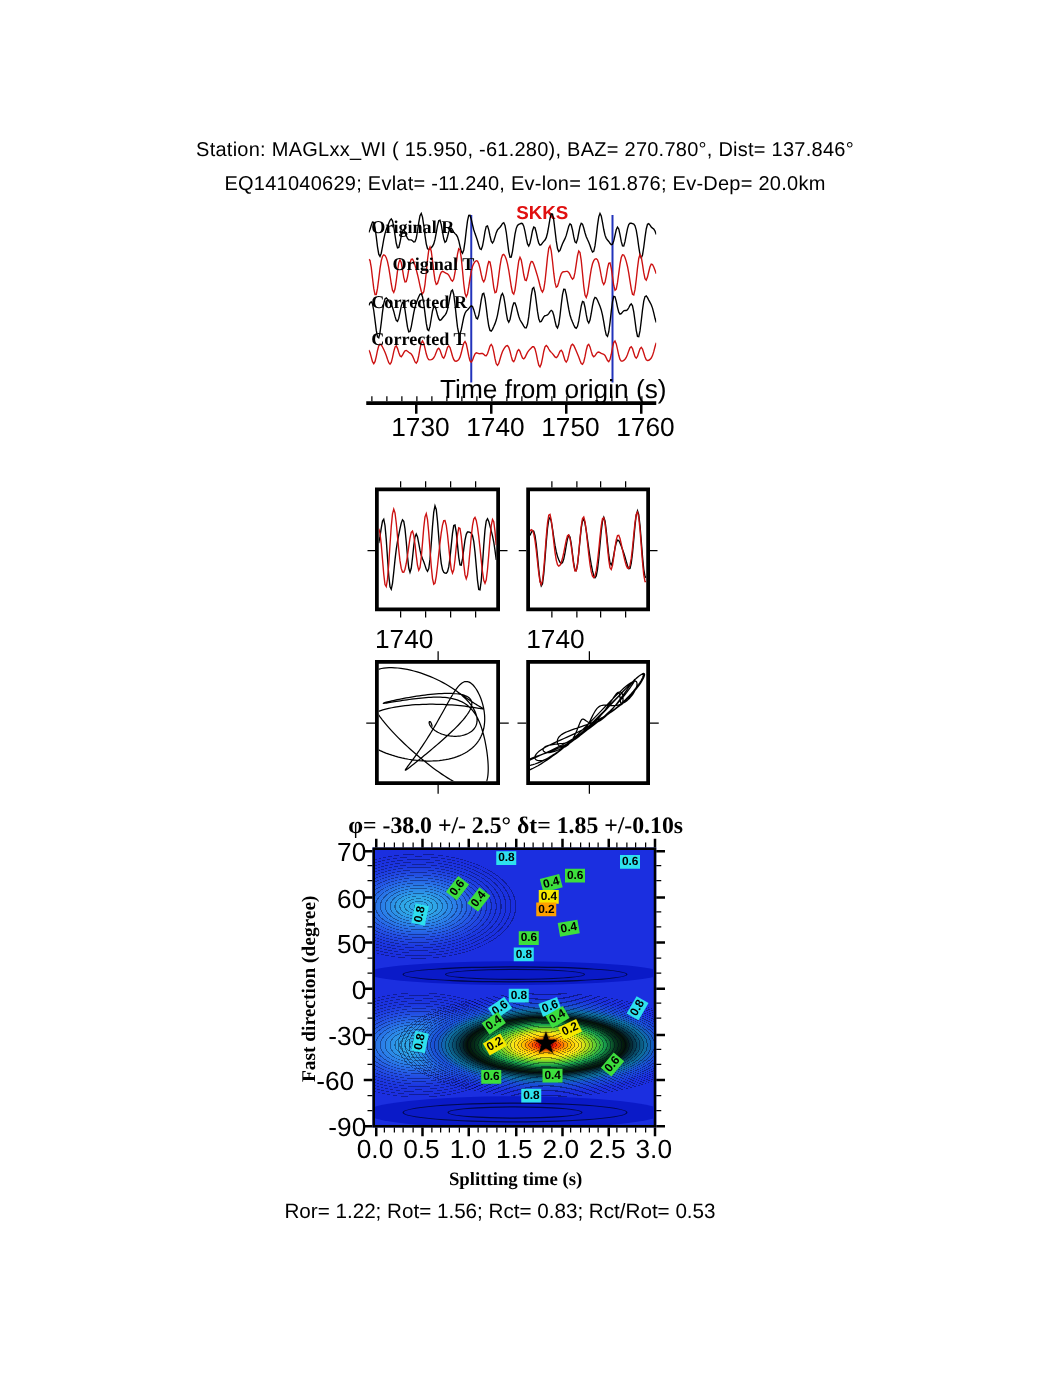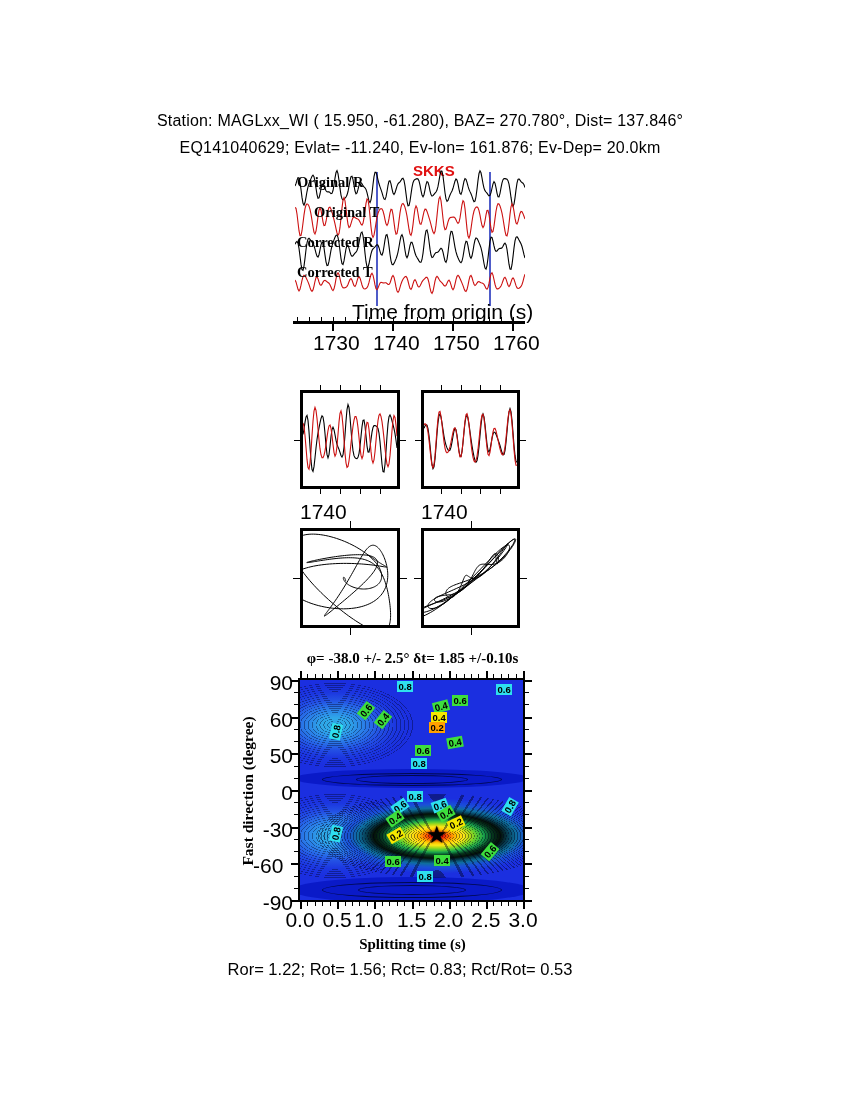--- a/index.html
+++ b/index.html
@@ -134,21 +134,21 @@
   <svg id="pm-left-svg" width="94" height="94" viewBox="0 0 94 94">
       <polyline points="64.26,23.38 65.03,23.88 65.81,24.41 66.61,24.95 67.41,25.51 68.24,26.09 69.07,26.67 69.91,27.26 70.75,27.84 71.60,28.43 72.46,29.01 73.31,29.59 74.16,30.15 75.00,30.70 75.83,31.23 76.64,31.75 77.44,32.24 78.20,32.71 78.95,33.16 79.65,33.57 80.32,33.96 80.94,34.32 81.52,34.65 82.04,34.95 82.50,35.21 82.89,35.45 83.22,35.64 83.47,35.81 83.64,35.94 83.72,36.04 83.72,36.10 83.62,36.14 83.42,36.14 83.12,36.12 82.72,36.06 82.21,35.99 81.58,35.88 80.85,35.76 80.00,35.61 79.03,35.44 77.94,35.26 76.74,35.07 75.42,34.86 73.98,34.65 72.43,34.43 70.77,34.21 68.99,33.98 67.10,33.76 65.11,33.55 63.02,33.35 60.83,33.16 58.55,32.98 56.19,32.82 53.75,32.68 51.23,32.56 48.65,32.47 46.01,32.41 43.33,32.38 40.60,32.39 37.83,32.43 35.05,32.51 32.25,32.63 29.44,32.79 26.64,32.99 23.85,33.24 21.08,33.54 18.35,33.88 15.66,34.27 13.03,34.71 10.46,35.20 7.96,35.74 5.54,36.33 3.21,36.97 0.98,37.66 -1.14,38.40 -3.14,39.19 -5.03,40.02 -6.78,40.89 -8.39,41.81 -9.86,42.77 -11.17,43.78 -12.34,44.81 -13.34,45.89 -14.19,46.99 -14.86,48.13 -15.37,49.29 -15.70,50.47 -15.87,51.68 -15.86,52.90 -15.67,54.13 -15.32,55.37 -14.80,56.62 -14.10,57.87 -13.25,59.12 -12.23,60.36 -11.05,61.58 -9.72,62.80 -8.25,63.99 -6.63,65.16 -4.88,66.30 -2.99,67.41 -0.99,68.49 1.13,69.52 3.35,70.51 5.67,71.45 8.07,72.34 10.56,73.17 13.11,73.95 15.73,74.66 18.40,75.31 21.10,75.89 23.84,76.40 26.61,76.83 29.38,77.19 32.16,77.47 34.93,77.67 37.69,77.79 40.43,77.83 43.13,77.78 45.79,77.64 48.40,77.42 50.96,77.12 53.46,76.72 55.88,76.25 58.23,75.68 60.50,75.04 62.69,74.31 64.78,73.49 66.77,72.60 68.67,71.63 70.47,70.59 72.16,69.47 73.74,68.28 75.21,67.02 76.58,65.70 77.83,64.32 78.98,62.89 80.01,61.40 80.94,59.86 81.76,58.28 82.48,56.66 83.09,55.00 83.60,53.32 84.02,51.61 84.34,49.88 84.57,48.14 84.71,46.39 84.77,44.63 84.75,42.88 84.66,41.13 84.49,39.40 84.26,37.68 83.97,35.99 83.63,34.33 83.23,32.70 82.79,31.11 82.30,29.57 81.77,28.07 81.21,26.63 80.62,25.25 80.01,23.93 79.37,22.69 78.71,21.51 78.04,20.41 77.35,19.39 76.65,18.45 75.95,17.60 75.24,16.84 74.52,16.18 73.80,15.60 73.08,15.13 72.36,14.75 71.64,14.47 70.92,14.30 70.20,14.22 69.48,14.25 68.76,14.38 68.04,14.62 67.32,14.95 66.60,15.39 65.87,15.93 65.14,16.57 64.41,17.30 63.66,18.14 62.91,19.06 62.14,20.07 61.36,21.17 60.57,22.36 59.77,23.62 58.94,24.97 58.10,26.38 57.24,27.87 56.36,29.42 55.45,31.03 54.53,32.69 53.58,34.40 52.61,36.16 51.62,37.96 50.60,39.79 49.56,41.65 48.50,43.54 47.42,45.44 46.32,47.35 45.21,49.27 44.08,51.19 42.93,53.11 41.78,55.01 40.62,56.90 39.45,58.76 38.29,60.60 37.12,62.41 35.97,64.17 34.82,65.89 33.69,67.57 32.58,69.19 31.49,70.75 30.44,72.25 29.41,73.68 28.43,75.05 27.49,76.34 26.60,77.55 25.76,78.68 24.98,79.72 24.26,80.68 23.61,81.55 23.03,82.33 22.53,83.02 22.10,83.61 21.77,84.11 21.51,84.51 21.35,84.81 21.28,85.02 21.31,85.13 21.43,85.14 21.66,85.05 21.98,84.87 22.40,84.59 22.92,84.22 23.54,83.77 24.26,83.22 25.08,82.58 26.00,81.86 27.00,81.06 28.10,80.18 29.28,79.23 30.55,78.20 31.89,77.11 33.31,75.95 34.79,74.73 36.34,73.46 37.95,72.13 39.60,70.76 41.29,69.34 43.02,67.89 44.78,66.40 46.56,64.89 48.34,63.34 50.14,61.78 51.92,60.21 53.70,58.62 55.45,57.03 57.17,55.44 58.85,53.85 60.49,52.27 62.07,50.70 63.59,49.15 65.03,47.62 66.40,46.11 67.68,44.64 68.87,43.19 69.96,41.78 70.95,40.41 71.82,39.08 72.57,37.80 73.21,36.56 73.72,35.37 74.10,34.24 74.34,33.16 74.46,32.13 74.43,31.16 74.27,30.25 73.97,29.40 73.54,28.61 72.96,27.88 72.25,27.21 71.41,26.60 70.44,26.06 69.34,25.57 68.11,25.14 66.77,24.77 65.31,24.46 63.75,24.20 62.08,24.00 60.32,23.85 58.47,23.75 56.54,23.70 54.54,23.70 52.47,23.74 50.35,23.82 48.18,23.95 45.97,24.10 43.74,24.29 41.49,24.52 39.22,24.77 36.96,25.04 34.71,25.33 32.47,25.65 30.27,25.97 28.10,26.31 25.98,26.66 23.91,27.02 21.91,27.38 19.98,27.74 18.13,28.09 16.36,28.44 14.69,28.78 13.12,29.12 11.66,29.44 10.30,29.74 9.07,30.03 7.96,30.29 6.97,30.54 6.11,30.77 5.38,30.97 4.78,31.14 4.32,31.29 3.99,31.41 3.80,31.51 3.75,31.58 3.83,31.62 4.04,31.63 4.38,31.62 4.86,31.57 5.45,31.50 6.17,31.41 7.01,31.29 7.96,31.15 9.02,30.98 10.19,30.80 11.45,30.60 12.81,30.38 14.25,30.15 15.77,29.90 17.36,29.65 19.03,29.39 20.75,29.13 22.53,28.86 24.35,28.60 26.21,28.34 28.11,28.09 30.03,27.85 31.97,27.63 33.93,27.42 35.89,27.23 37.85,27.07 39.81,26.93 41.76,26.82 43.69,26.75 45.61,26.71 47.49,26.72 49.35,26.76 51.17,26.85 52.96,26.99 54.71,27.17 56.41,27.41 58.06,27.71 59.67,28.06 61.23,28.46 62.73,28.93 64.19,29.46 65.59,30.05 66.93,30.70 68.22,31.42 69.46,32.21 70.64,33.05 71.77,33.97 72.85,34.95 73.87,35.99 74.85,37.09 75.78,38.26 76.66,39.49 77.50,40.78 78.29,42.12 79.04,43.52 79.75,44.98 80.42,46.48 81.06,48.04 81.66,49.64 82.23,51.28 82.76,52.96 83.27,54.67 83.75,56.41 84.19,58.18 84.61,59.98 85.01,61.79 85.38,63.61 85.72,65.45 86.03,67.28 86.32,69.12 86.59,70.95 86.82,72.77 87.03,74.58 87.20,76.36 87.35,78.12 87.46,79.84 87.54,81.53 87.58,83.18 87.58,84.78 87.54,86.33 87.45,87.82 87.32,89.25 87.14,90.62 86.90,91.91 86.61,93.13 86.26,94.27 85.85,95.33 85.38,96.30 84.83,97.18 84.22,97.97 83.54,98.66 82.78,99.25 81.94,99.74 81.02,100.12 80.02,100.40 78.94,100.57 77.77,100.62 76.52,100.57 75.18,100.41 73.75,100.13 72.24,99.74 70.65,99.24 68.97,98.62 67.20,97.90 65.36,97.06 63.44,96.12 61.44,95.06 59.37,93.91 57.22,92.65 55.02,91.29 52.75,89.84 50.43,88.29 48.05,86.65 45.63,84.93 43.18,83.13 40.69,81.24 38.18,79.29 35.65,77.26 33.11,75.18 30.56,73.03 28.02,70.84 25.50,68.59 23.00,66.31 20.53,63.99 18.09,61.63 15.71,59.26 13.38,56.87 11.11,54.46 8.92,52.05 6.81,49.64 4.79,47.24 2.86,44.85 1.04,42.48 -0.67,40.13 -2.26,37.81 -3.72,35.53 -5.06,33.29 -6.25,31.10 -7.31,28.96 -8.22,26.88 -8.98,24.87 -9.58,22.91 -10.03,21.04 -10.32,19.23 -10.45,17.51 -10.41,15.88 -10.22,14.33 -9.86,12.87 -9.34,11.50 -8.66,10.24 -7.82,9.07 -6.83,8.00 -5.68,7.04 -4.40,6.18 -2.96,5.42 -1.40,4.78 0.30,4.24 2.12,3.80 4.06,3.47 6.11,3.25 8.26,3.13 10.51,3.12 12.84,3.21 15.24,3.40 17.71,3.69 20.24,4.08 22.81,4.56 25.42,5.13 28.06,5.79 30.72,6.54 33.38,7.37 36.04,8.27 38.69,9.25 41.32,10.29 43.91,11.40 46.47,12.58 48.97,13.80 51.41,15.08 53.79,16.41 56.09,17.78 58.31,19.18 60.44,20.61 62.47,22.08 64.40,23.56 66.23,25.06 67.93,26.57 69.53,28.09 70.99,29.61 72.34,31.12 73.56,32.63 74.65,34.13 75.61,35.61 76.43,37.06 77.13,38.50 77.69,39.90 78.13,41.27 78.44,42.60 78.62,43.89 78.68,45.14 78.61,46.34 78.44,47.49 78.15,48.58 77.75,49.63 77.25,50.62 76.66,51.54 75.97,52.41 75.20,53.22 74.35,53.96 73.42,54.65 72.44,55.26 71.39,55.82 70.29,56.31 69.15,56.74 67.96,57.10 66.75,57.40 65.51,57.64 64.26,57.82 62.99,57.94 61.72,58.01 60.45,58.02 59.19,57.98 57.94,57.88 56.71,57.74 55.50,57.55 54.33,57.32 53.18,57.06 52.07,56.75 51.01,56.41 49.98,56.04 49.01,55.64 48.08,55.22 47.21,54.78 46.39,54.32 45.62,53.85 44.90,53.36 44.25,52.87 43.64,52.38 43.10,51.89 42.61,51.40 42.17,50.91 41.78,50.44 41.45,49.98 41.16,49.54 40.92,49.11 40.72,48.70 40.57,48.32 40.46,47.97 40.38,47.64 40.33,47.34 40.32,47.08 40.34,46.84 40.38,46.65 40.44,46.49 40.52,46.36 40.62,46.28 40.73,46.23 40.85,46.22 40.98,46.25 41.11,46.32 41.25,46.43 41.40,46.58 41.54,46.77 41.68,46.99 41.82,47.24 41.96,47.53 42.09,47.86 42.22,48.21 42.34,48.59 42.46,49.00 42.58,49.43 42.69,49.89 42.81,50.37" fill="none" stroke="#000" stroke-width="1"></polyline>
     </svg>
 </div>
 <div id="pmbox-right" class="pmbox" style="left:421px;top:528px;width:93px;height:94px;">
   <svg id="pm-right-svg" width="93" height="94" viewBox="0 0 93 94">
       <polyline points="70.78,22.95 71.46,22.74 72.06,22.69 72.59,22.78 73.03,23.00 73.41,23.35 73.72,23.80 73.97,24.34 74.15,24.96 74.29,25.64 74.38,26.36 74.42,27.11 74.42,27.87 74.40,28.61 74.34,29.34 74.26,30.02 74.15,30.65 74.03,31.22 73.90,31.71 73.77,32.11 73.62,32.42 73.48,32.63 73.34,32.73 73.19,32.73 73.06,32.63 72.93,32.42 72.81,32.12 72.69,31.73 72.59,31.25 72.49,30.70 72.39,30.08 72.31,29.42 72.22,28.72 72.14,28.00 72.06,27.27 71.98,26.55 71.88,25.86 71.78,25.21 71.67,24.61 71.53,24.09 71.38,23.64 71.20,23.30 70.99,23.06 70.74,22.94 70.45,22.95 70.12,23.09 69.74,23.37 69.31,23.79 68.82,24.36 68.27,25.07 67.65,25.92 66.96,26.91 66.20,28.03 65.37,29.27 64.45,30.63 63.46,32.10 62.38,33.66 61.22,35.30 59.98,37.01 58.65,38.77 57.24,40.58 55.74,42.42 54.16,44.28 52.50,46.14 50.77,47.98 48.96,49.81 47.08,51.60 45.14,53.35 43.14,55.05 41.08,56.68 38.97,58.26 36.82,59.76 34.64,61.18 32.42,62.53 30.19,63.80 27.95,65.00 25.71,66.12 23.47,67.16 21.25,68.14 19.06,69.05 16.90,69.91 14.78,70.71 12.72,71.46 10.73,72.17 8.81,72.84 6.98,73.49 5.23,74.11 3.59,74.71 2.07,75.30 0.66,75.87 -0.62,76.43 -1.76,76.98 -2.77,77.53 -3.62,78.06 -4.31,78.58 -4.84,79.07 -5.21,79.55 -5.41,79.99 -5.43,80.40 -5.28,80.76 -4.95,81.07 -4.45,81.31 -3.76,81.47 -2.90,81.54 -1.86,81.52 -0.65,81.38 0.73,81.13 2.28,80.74 3.99,80.21 5.86,79.54 7.87,78.70 10.03,77.70 12.32,76.54 14.74,75.20 17.27,73.69 19.91,72.01 22.64,70.16 25.46,68.15 28.35,65.98 31.30,63.66 34.30,61.20 37.34,58.62 40.41,55.93 43.48,53.14 46.56,50.28 49.62,47.36 52.66,44.41 55.65,41.43 58.60,38.47 61.48,35.53 64.29,32.64 67.01,29.83 69.63,27.10 72.14,24.50 74.54,22.02 76.81,19.70 78.94,17.56 80.92,15.59 82.76,13.83 84.43,12.28 85.94,10.95 87.28,9.85 88.45,8.98 89.43,8.35 90.24,7.95 90.87,7.79 91.31,7.86 91.57,8.15 91.65,8.65 91.55,9.36 91.27,10.25 90.81,11.32 90.19,12.56 89.40,13.93 88.46,15.43 87.36,17.04 86.12,18.74 84.74,20.50 83.22,22.32 81.59,24.18 79.85,26.04 78.01,27.91 76.07,29.76 74.05,31.58 71.96,33.36 69.81,35.08 67.61,36.74 65.37,38.32 63.11,39.82 60.82,41.24 58.53,42.57 56.25,43.81 53.97,44.97 51.72,46.04 49.51,47.03 47.34,47.94 45.21,48.78 43.15,49.56 41.16,50.28 39.24,50.95 37.40,51.58 35.65,52.17 33.99,52.75 32.42,53.30 30.96,53.85 29.61,54.40 28.36,54.95 27.22,55.52 26.19,56.09 25.27,56.69 24.47,57.30 23.77,57.93 23.19,58.58 22.72,59.24 22.35,59.92 22.08,60.60 21.91,61.29 21.84,61.97 21.86,62.64 21.97,63.29 22.16,63.92 22.42,64.50 22.76,65.04 23.16,65.52 23.62,65.94 24.13,66.28 24.69,66.54 25.29,66.72 25.93,66.80 26.59,66.78 27.28,66.66 27.98,66.44 28.69,66.10 29.42,65.67 30.14,65.12 30.86,64.48 31.57,63.75 32.26,62.92 32.95,62.02 33.61,61.04 34.25,60.01 34.87,58.92 35.47,57.79 36.03,56.64 36.57,55.48 37.08,54.32 37.56,53.17 38.02,52.05 38.45,50.97 38.85,49.94 39.23,48.98 39.59,48.09 39.93,47.28 40.25,46.55 40.56,45.93 40.86,45.40 41.16,44.97 41.45,44.65 41.75,44.43 42.05,44.30 42.36,44.27 42.69,44.32 43.03,44.45 43.40,44.65 43.79,44.90 44.22,45.20 44.68,45.53 45.18,45.88 45.72,46.23 46.30,46.57 46.93,46.87 47.61,47.14 48.33,47.34 49.11,47.48 49.94,47.53 50.82,47.48 51.76,47.33 52.74,47.06 53.78,46.67 54.87,46.14 56.00,45.49 57.17,44.70 58.39,43.78 59.64,42.73 60.92,41.56 62.23,40.26 63.57,38.86 64.92,37.37 66.27,35.78 67.63,34.13 68.99,32.43 70.34,30.68 71.67,28.92 72.97,27.16 74.24,25.41 75.47,23.71 76.64,22.06 77.76,20.49 78.81,19.01 79.79,17.65 80.69,16.42 81.49,15.33 82.20,14.40 82.81,13.64 83.30,13.06 83.68,12.67 83.93,12.47 84.05,12.48 84.04,12.68 83.89,13.09 83.60,13.70 83.16,14.50 82.57,15.49 81.83,16.66 80.94,18.00 79.90,19.50 78.71,21.15 77.37,22.93 75.88,24.82 74.24,26.82 72.47,28.91 70.55,31.06 68.51,33.27 66.33,35.52 64.04,37.79 61.63,40.06 59.12,42.33 56.51,44.59 53.82,46.80 51.05,48.98 48.21,51.11 45.31,53.17 42.37,55.17 39.39,57.10 36.40,58.95 33.39,60.72 30.38,62.42 27.39,64.04 24.43,65.58 21.50,67.04 18.63,68.44 15.82,69.77 13.09,71.03 10.44,72.24 7.90,73.39 5.46,74.49 3.15,75.55 0.96,76.56 -1.08,77.54 -2.97,78.49 -4.71,79.40 -6.28,80.28 -7.67,81.12 -8.89,81.94 -9.92,82.72 -10.77,83.45 -11.42,84.15 -11.87,84.80 -12.13,85.38 -12.19,85.91 -12.05,86.37 -11.71,86.74 -11.17,87.02 -10.44,87.21 -9.53,87.28 -8.42,87.23 -7.13,87.06 -5.67,86.74 -4.04,86.28 -2.25,85.67 -0.30,84.89 1.79,83.95 4.02,82.84 6.37,81.56 8.84,80.11 11.41,78.48 14.07,76.69 16.82,74.74 19.64,72.63 22.52,70.37 25.44,67.98 28.40,65.47 31.38,62.85 34.37,60.13 37.36,57.34 40.33,54.49 43.29,51.61 46.20,48.70 49.07,45.80 51.88,42.92 54.62,40.09 57.29,37.31 59.87,34.63 62.36,32.05 64.75,29.59 67.02,27.26 69.18,25.10 71.22,23.10 73.14,21.28 74.92,19.65 76.57,18.22 78.08,16.99 79.46,15.97 80.69,15.16 81.78,14.55 82.73,14.15 83.55,13.94 84.22,13.92 84.75,14.08 85.16,14.41 85.43,14.89 85.57,15.52 85.60,16.26 85.51,17.12 85.30,18.06 84.99,19.08 84.58,20.15 84.08,21.26 83.49,22.39 82.82,23.52 82.07,24.63 81.27,25.72 80.40,26.77 79.48,27.76 78.52,28.69 77.52,29.55 76.49,30.32 75.44,31.01 74.37,31.61 73.28,32.13 72.20,32.55 71.11,32.89 70.03,33.15 68.96,33.33 67.90,33.45 66.87,33.50 65.85,33.51 64.86,33.48 63.90,33.42 62.96,33.34 62.06,33.26 61.19,33.19 60.35,33.14 59.54,33.13 58.76,33.16 58.02,33.24 57.30,33.39 56.62,33.60 55.95,33.90 55.32,34.27 54.70,34.74 54.10,35.29 53.51,35.94 52.94,36.67 52.37,37.49 51.80,38.39 51.24,39.36 50.67,40.41 50.09,41.52 49.50,42.69 48.90,43.90 48.28,45.14 47.63,46.40 46.96,47.68 46.26,48.96 45.53,50.23 44.77,51.48 43.97,52.69 43.13,53.87 42.26,54.99 41.35,56.06 40.40,57.07 39.41,58.01 38.38,58.87 37.32,59.66 36.22,60.38 35.09,61.02 33.93,61.58 32.74,62.07 31.53,62.49 30.29,62.85 29.05,63.16 27.79,63.41 26.53,63.63 25.27,63.80 24.02,63.96 22.79,64.09 21.57,64.22 20.38,64.35 19.22,64.49 18.10,64.64 17.04,64.81 16.02,65.01 15.07,65.24 14.19,65.50 13.39,65.79 12.67,66.13 12.03,66.49 11.50,66.89 11.07,67.31 10.74,67.75 10.53,68.20 10.44,68.65 10.47,69.10 10.62,69.54 10.91,69.94 11.32,70.30 11.87,70.61 12.56,70.84 13.38,71.00 14.34,71.06 15.43,71.01 16.66,70.84 18.01,70.54 19.50,70.10 21.11,69.51 22.84,68.76 24.68,67.84 26.64,66.76 28.69,65.51 30.85,64.09 33.09,62.51 35.41,60.76 37.80,58.85 40.25,56.81 42.76,54.62 45.30,52.31 47.88,49.90 50.48,47.39 53.08,44.81 55.69,42.17 58.27,39.50 60.84,36.81 63.36,34.14 65.84,31.49 68.25,28.90 70.60,26.38 72.86,23.96 75.03,21.65 77.09,19.48 79.04,17.46 80.86,15.61 82.56,13.95 84.11,12.49 85.51,11.23 86.76,10.19 87.85,9.38 88.76,8.80 89.51,8.44 90.07,8.32 90.46,8.42 90.66,8.75 90.68,9.29 90.51,10.04 90.16,10.99 89.62,12.12 88.90,13.42 88.00,14.88 86.93,16.47 85.68,18.18 84.27,20.00 82.70,21.91 80.97,23.89 79.10,25.91 77.09,27.98 74.96,30.06 72.70,32.15 70.34,34.22 67.88,36.27 65.33,38.29 62.70,40.26 60.02,42.18 57.28,44.03 54.50,45.82 51.69,47.54 48.87,49.18 46.04,50.75 43.22,52.25 40.43,53.67 37.67,55.02 34.95,56.30 32.29,57.52 29.70,58.69 27.19,59.80 24.77,60.87 22.44,61.90 20.22,62.89 18.12,63.85 16.14,64.79 14.29,65.70 12.58,66.60 11.02,67.49 9.60,68.36 8.33,69.22 7.22,70.06 6.26,70.89 5.47,71.69 4.83,72.48 4.36,73.24 4.05,73.96 3.89,74.64 3.89,75.27 4.05,75.84 4.36,76.34 4.81,76.77 5.40,77.11 6.13,77.35 6.99,77.50 7.97,77.52 9.07,77.43 10.28,77.21 11.59,76.86 12.99,76.37 14.48,75.74 16.04,74.97 17.67,74.05 19.36,72.99 21.09,71.80 22.87,70.47 24.68,69.01 26.52,67.44" fill="none" stroke="#000" stroke-width="1"></polyline>
     </svg>
 </div>
 
-<div class="abs ctr serif-bold" style="left:250px;top:650px;width:325px;font-size:15px;">φ= -38.0 +/- 2.5° δt= 1.85 +/-0.10s</div>
+<div class="abs ctr serif-bold" style="left:250px;top:650px;width:325px;font-size:19px;">φ= -38.0 +/- 2.5° δt= 1.85 +/-0.10s</div>
 
 <div class="ylab serif-bold" style="left:168px;top:782px;width:160px;text-align:center;">Fast direction (degree)</div>
 
 <div id="cp-outer" class="abs">
   <div id="cp">
     <div class="band band-mid">
       <div class="band-inner" style="left:28px;top:4px;width:178px;height:11px;"></div>
       <div class="band-inner" style="left:62px;top:6px;width:110px;height:7px;"></div>
     </div>
     <div class="band band-bot">
@@ -285,32 +285,32 @@
       <div class="tick" style="left: 227px; top: 185.333px; width: 7px; height: 2px;"></div>
       <div class="tick" style="left: -4px; top: 197.556px; width: 4px; height: 1px;"></div>
       <div class="tick" style="left: 227px; top: 197.556px; width: 4px; height: 1px;"></div>
       <div class="tick" style="left: -4px; top: 209.778px; width: 4px; height: 1px;"></div>
       <div class="tick" style="left: 227px; top: 209.778px; width: 4px; height: 1px;"></div>
       <div class="tick" style="left: -7px; top: 222px; width: 7px; height: 2px;"></div>
       <div class="tick" style="left: 227px; top: 222px; width: 7px; height: 2px;"></div>
     </div>
 </div>
 
-<div class="abs num-label" style="left:253px;top:671px;width:40px;text-align:right;">90</div>
+<div class="abs num-label" style="left:253px;top:671px;width:40px;text-align:right;">70</div>
 <div class="abs num-label" style="left:253px;top:708px;width:40px;text-align:right;">60</div>
 <div class="abs num-label" style="left:253px;top:744px;width:40px;text-align:right;">50</div>
 <div class="abs num-label" style="left:253px;top:781px;width:40px;text-align:right;">0</div>
 <div class="abs num-label" style="left:253px;top:818px;width:40px;text-align:right;">-30</div>
 <div class="abs num-label" style="left:253px;top:854px;width:40px;text-align:left;">-60</div>
 <div class="abs num-label" style="left:253px;top:891px;width:40px;text-align:right;">-90</div>
 
 <div id="cp-xticklabels">
     <div class="abs num-label" style="left: 280px; top: 908px; width: 40px; text-align: center;">0.0</div>
     <div class="abs num-label" style="left: 317.17px; top: 908px; width: 40px; text-align: center;">0.5</div>
-    <div class="abs num-label" style="left: 354.34px; top: 908px; width: 40px; ">1.0</div>
+    <div class="abs num-label" style="left: 354.34px; top: 908px; width: 40px; text-align: center;">1.0</div>
     <div class="abs num-label" style="left: 391.51px; top: 908px; width: 40px; text-align: center;">1.5</div>
     <div class="abs num-label" style="left: 428.68px; top: 908px; width: 40px; text-align: center;">2.0</div>
     <div class="abs num-label" style="left: 465.85px; top: 908px; width: 40px; text-align: center;">2.5</div>
     <div class="abs num-label" style="left: 503.02px; top: 908px; width: 40px; text-align: center;">3.0</div>
   </div>
 
 <div class="abs ctr serif-bold" style="left:320px;top:936px;width:185px;font-size:15px;">Splitting time (s)</div>
 
 <div class="abs ctr" style="left:0;top:960px;width:800px;font-size:16.5px;">Ror= 1.22; Rot= 1.56; Rct= 0.83; Rct/Rot= 0.53</div>
 

